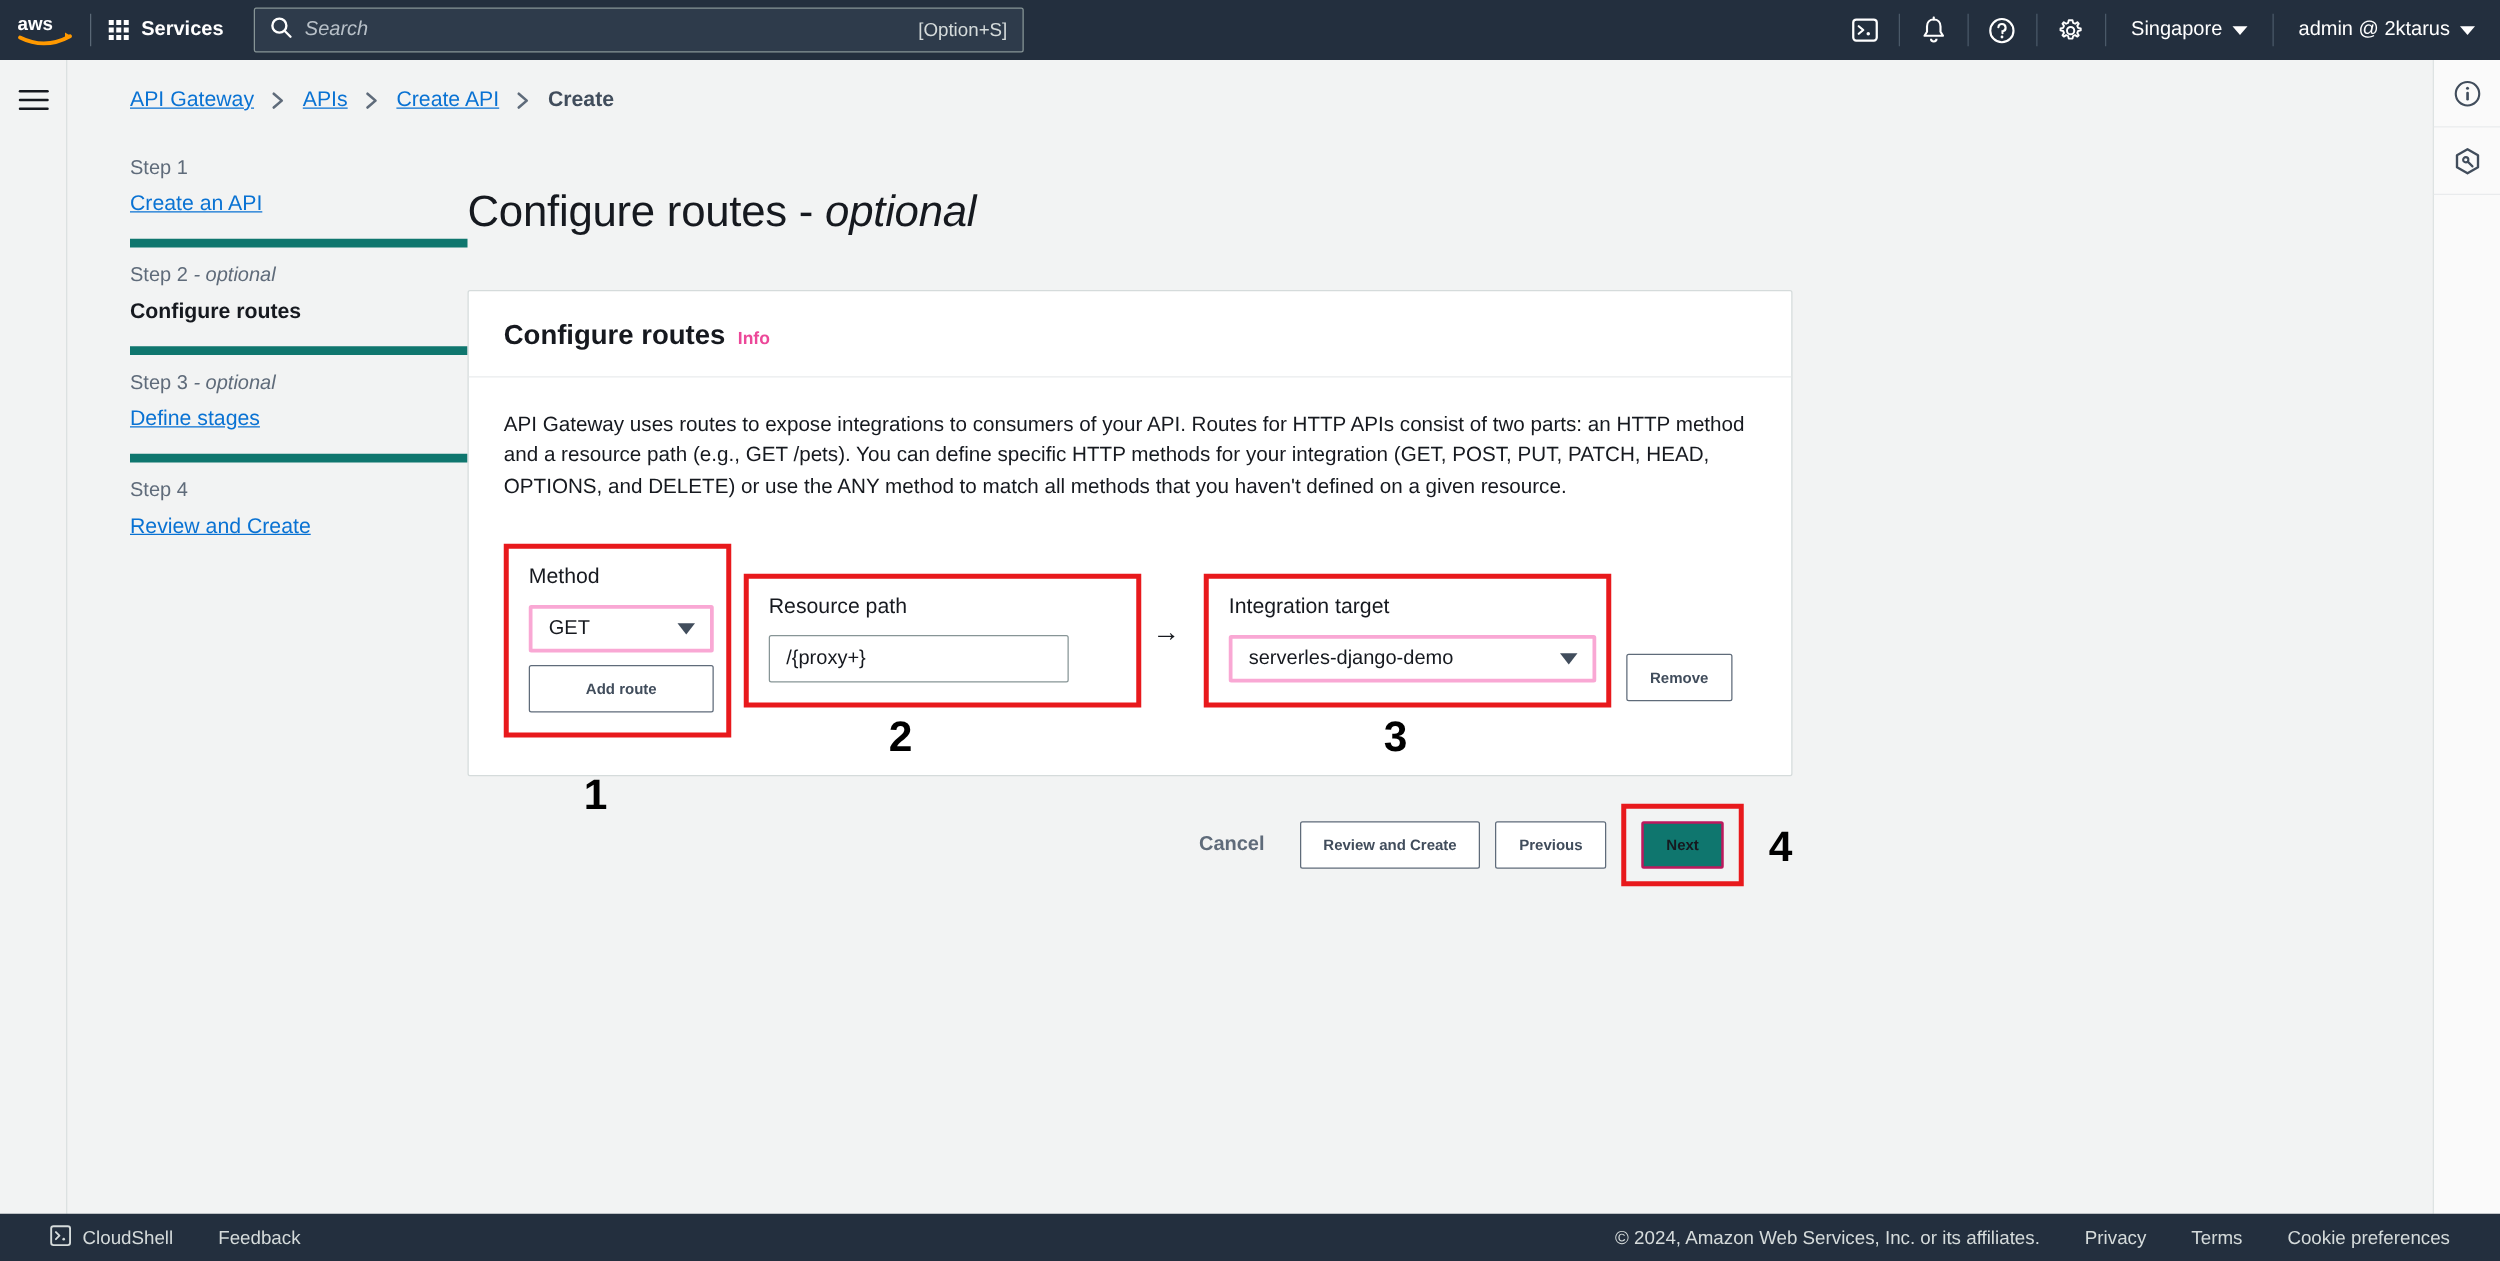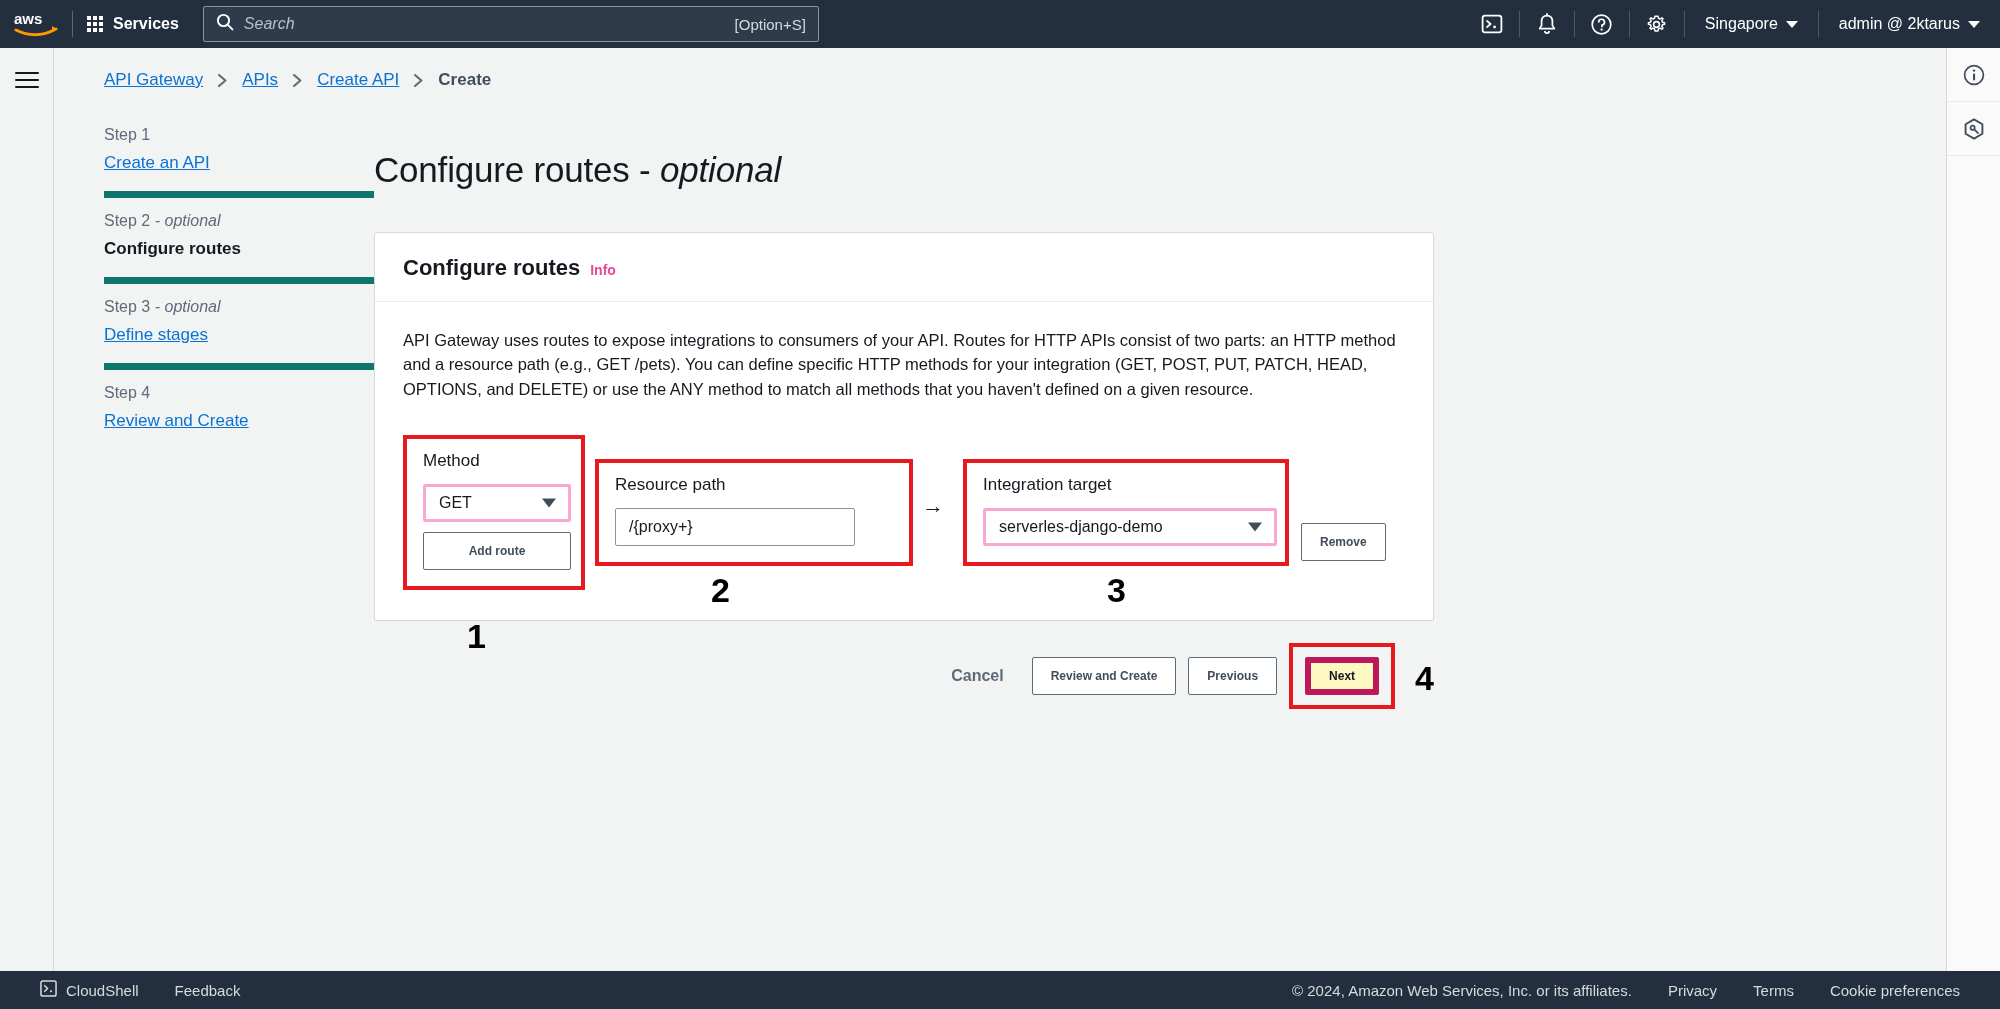--- a/index.html
+++ b/index.html
@@ -210,21 +210,21 @@
   }
   .btn {
     height: 38px; border: 1px solid #5f6b7a; border-radius: 2px;
     background: #fff; color: #414d5c; font-weight: 700;
     font-size: 12px; cursor: pointer;
     display: inline-flex; align-items: center; justify-content: center;
     padding: 0 18px; white-space: nowrap;
     font-family: "Liberation Sans", sans-serif;
   }
   .btn-primary {
-    background: #fef9c3; border: 6px solid #be185d; color: #16191f;
+    background: #0f766e; border: 2px solid #be185d; color: #16191f;
   }
   .btn-link {
     background: none; border: none; color: #5f6b7a; font-weight: 700;
     font-size: 16px; cursor: pointer; padding: 0 16px; height: 38px;
     font-family: "Liberation Sans", sans-serif;
   }
 
   .method-col { width: 182px; }
   .method-col .select { width: 148px; }
   .method-col .btn { width: 148px; margin-top: 10px; }

